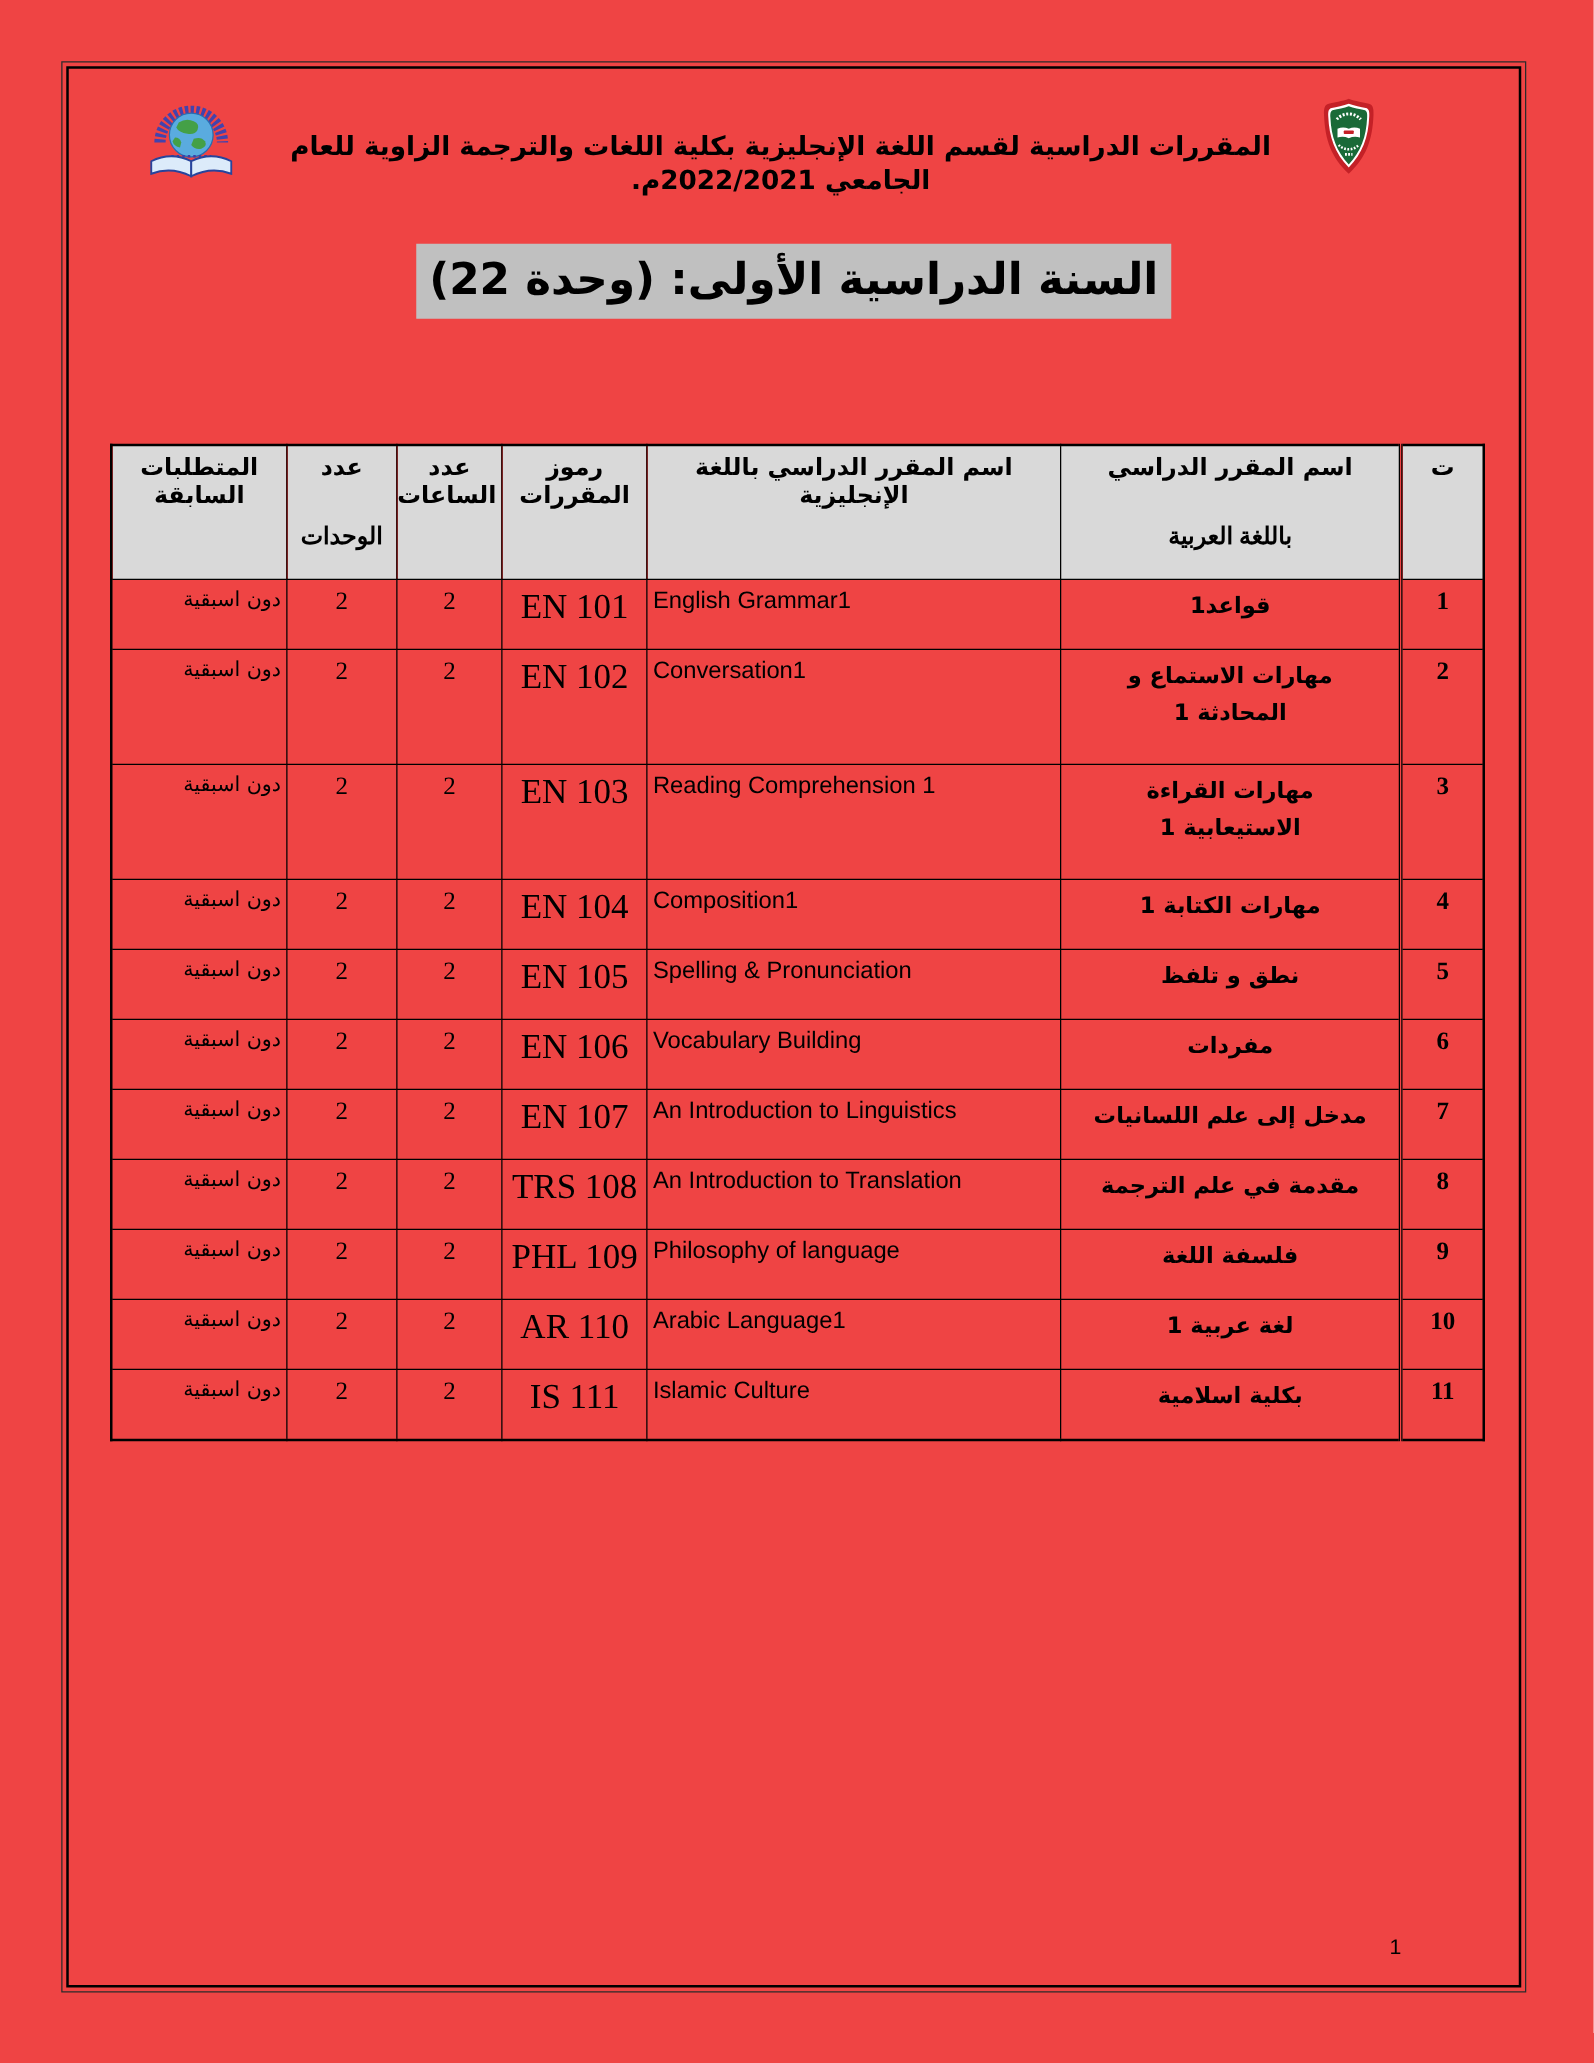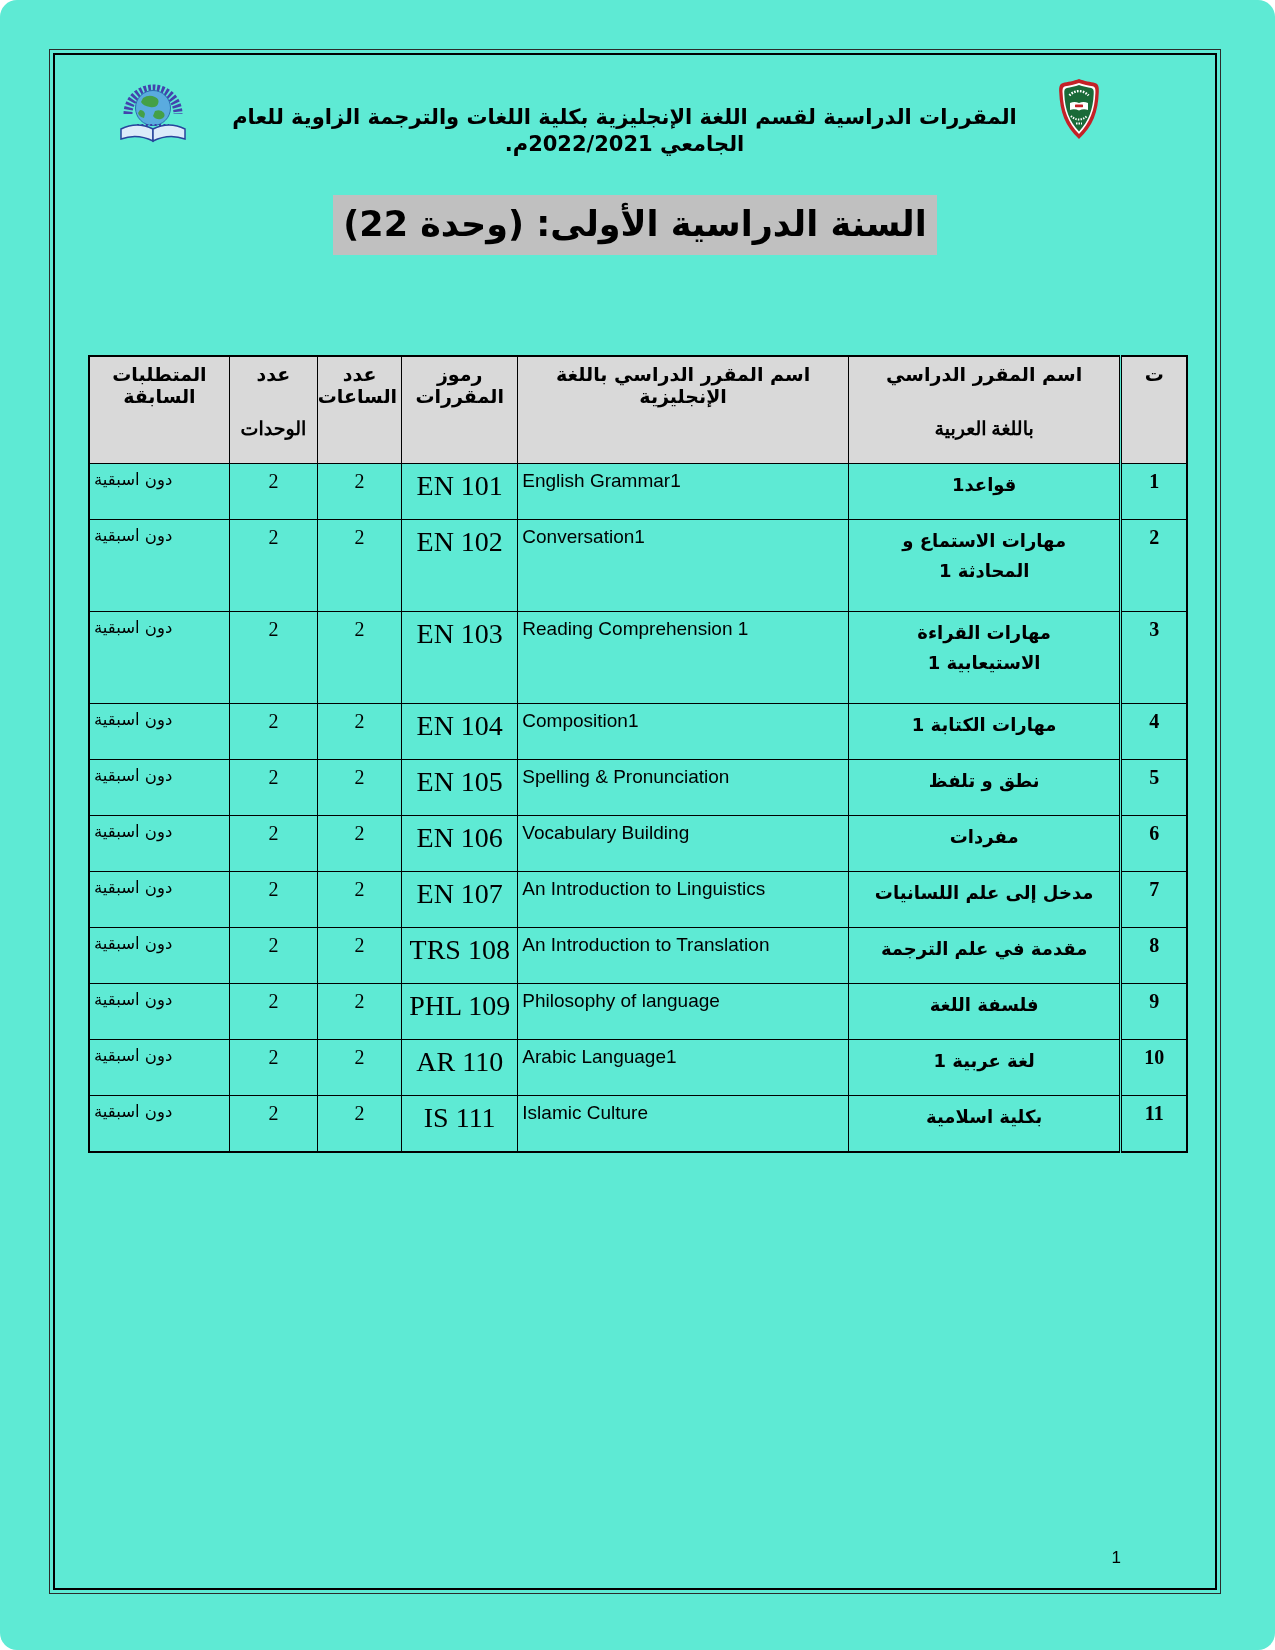--- a/index.html
+++ b/index.html
@@ -1,17 +1,17 @@
 <!DOCTYPE html>
 <html><head>
 <meta charset="utf-8">
 <style>
   html,body{margin:0;padding:0;background:#fff;}
-  .page{position:relative;width:1275px;height:1650px;background:#5eead4;overflow:hidden;
-        font-family:"DejaVu Sans",sans-serif;color:#000;border-radius:17px;}
+  .page{position:relative;width:1275px;height:1650px;background:#ef4444;overflow:hidden;
+        font-family:"DejaVu Sans",sans-serif;color:#000;}
   
   .frame-outer{position:absolute;left:49px;top:49px;width:1172px;height:1545px;
                border:1px solid #2b2b2b;padding:3px;box-sizing:border-box;}
   .frame-inner{position:relative;width:100%;height:100%;border:2px solid #000;box-sizing:border-box;}
 
   
   .hdr{display:flex;align-items:flex-start;margin-top:23px;padding-left:60px;padding-right:115px;}
   .hdr-text{flex:1;text-align:center;direction:rtl;font-weight:bold;font-size:21px;
             padding-top:26px;line-height:1.3;}
   .logo{flex:0 0 auto;}
@@ -35,21 +35,21 @@
   th .l2.low{margin-top:32px;font-family:Liberation Serif, serif;}
   .c-idx{font-family:"Liberation Serif",serif;font-weight:bold;font-size:20px;
          text-align:center;border-left:3px double #000 !important;}
   th.c-idx{font-family:"DejaVu Sans",sans-serif;font-size:19px;}
   td.c-ar{font-weight:bold;font-size:18px;text-align:center;white-space:pre-line;
           line-height:1.65;padding-top:8px;}
   td.c-en{direction:ltr;text-align:left;font-family:"Liberation Sans",sans-serif;
           font-size:19px;padding:9px 10px 4px;margin-left:24px;}
   td.c-code{direction:ltr;text-align:center;font-family:"Liberation Serif",serif;font-size:28px;}
   td.c-hrs,td.c-units{text-align:center;font-family:"Liberation Serif",serif;font-size:20px;}
-  td.c-pre{text-align:left;font-size:16.5px;padding-top:7px;}
+  td.c-pre{text-align:right;font-size:16.5px;padding-top:7px;}
 
   td.footer-cell{padding:0;height:56px;}
   .footer-bar{background:#a6a6a6;margin:4px 6px 0;height:32px;line-height:31px;
               text-align:center;font-size:20px;direction:rtl;}
 
   .pagenum{position:absolute;right:94px;bottom:20px;font-family:"Liberation Sans",sans-serif;
            font-size:17px;}
 </style>
 </head>
 <body>

